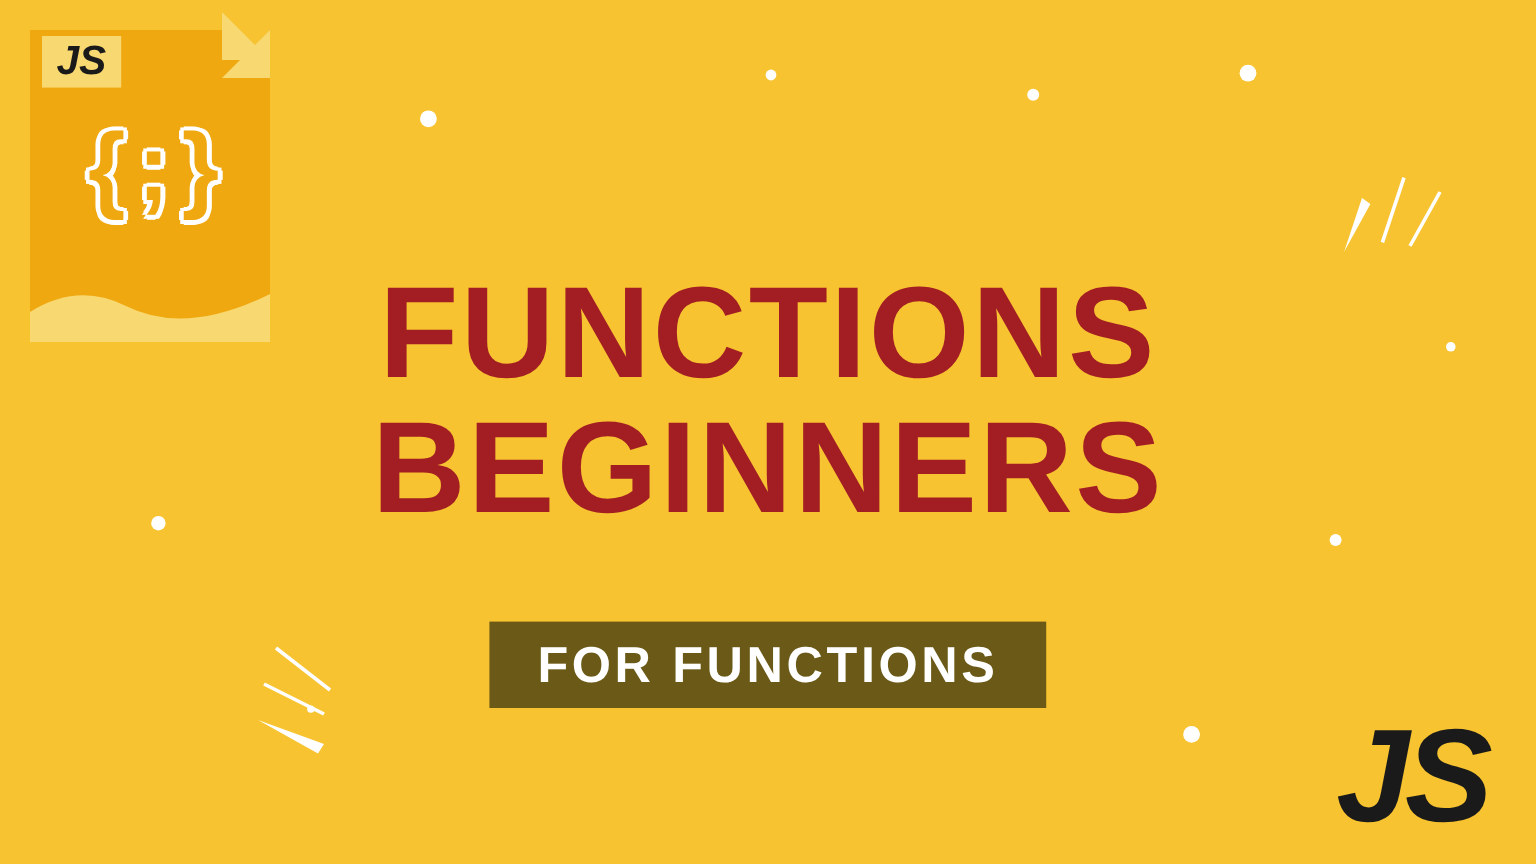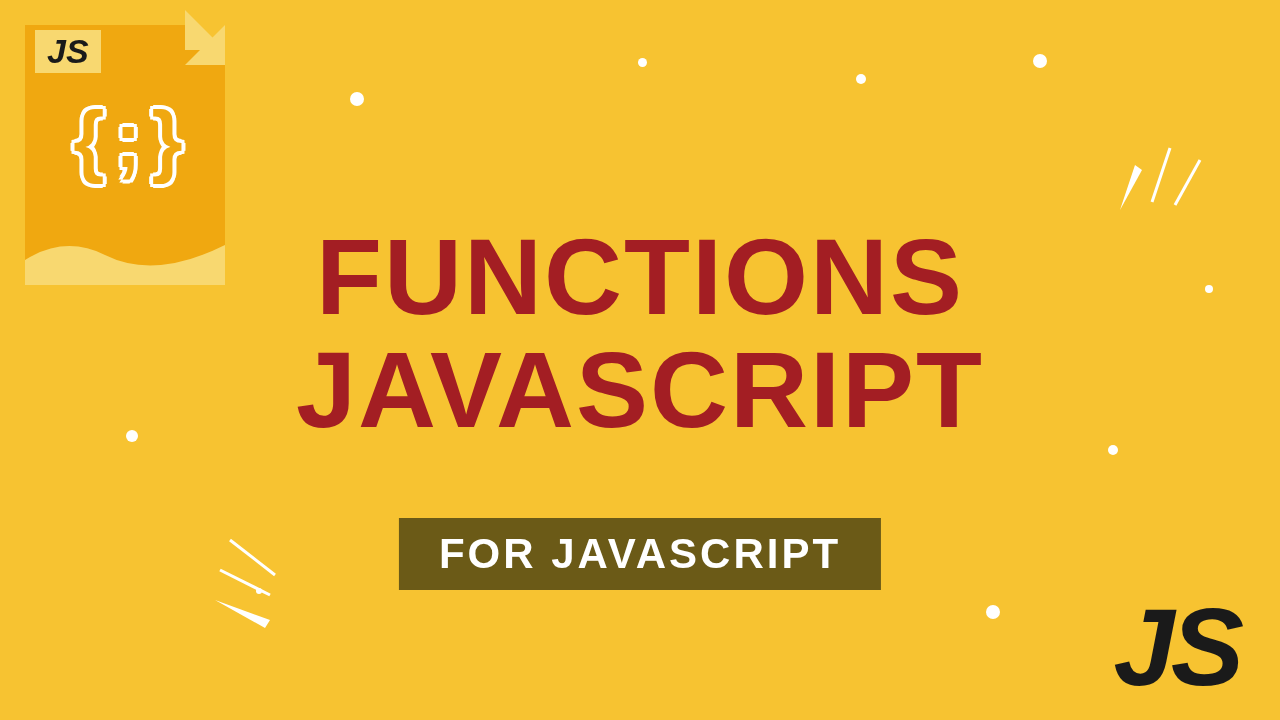--- a/index.html
+++ b/index.html
@@ -150,25 +150,25 @@
   <div class="file-corner-fold"></div>
   <div class="file-badge">JS</div>
   <div class="file-braces">{ ; }</div>
   <svg class="file-wave" viewBox="0 0 200 60">
     <path d="M0,35 Q40,10 80,30 Q130,55 200,20 L200,60 L0,60 Z" fill="#f8d870"></path>
   </svg>
 </div>
 
 <div class="title-wrap">
   <div class="title-line">FUNCTIONS</div>
-  <div class="title-line">JAVASCRIPT</div>
+  <div class="title-line">BEGINNERS</div>
 </div>
 
 <div class="subtitle-box">
-  <div class="subtitle-text">FOR JAVASCRIPT</div>
+  <div class="subtitle-text">FOR FUNCTIONS</div>
 </div>
 
 <div class="js-corner">JS</div>
 
 <div class="dot d1"></div>
 <div class="dot d2"></div>
 <div class="dot d3"></div>
 <div class="dot d4"></div>
 <div class="dot d5"></div>
 <div class="dot d6"></div>

